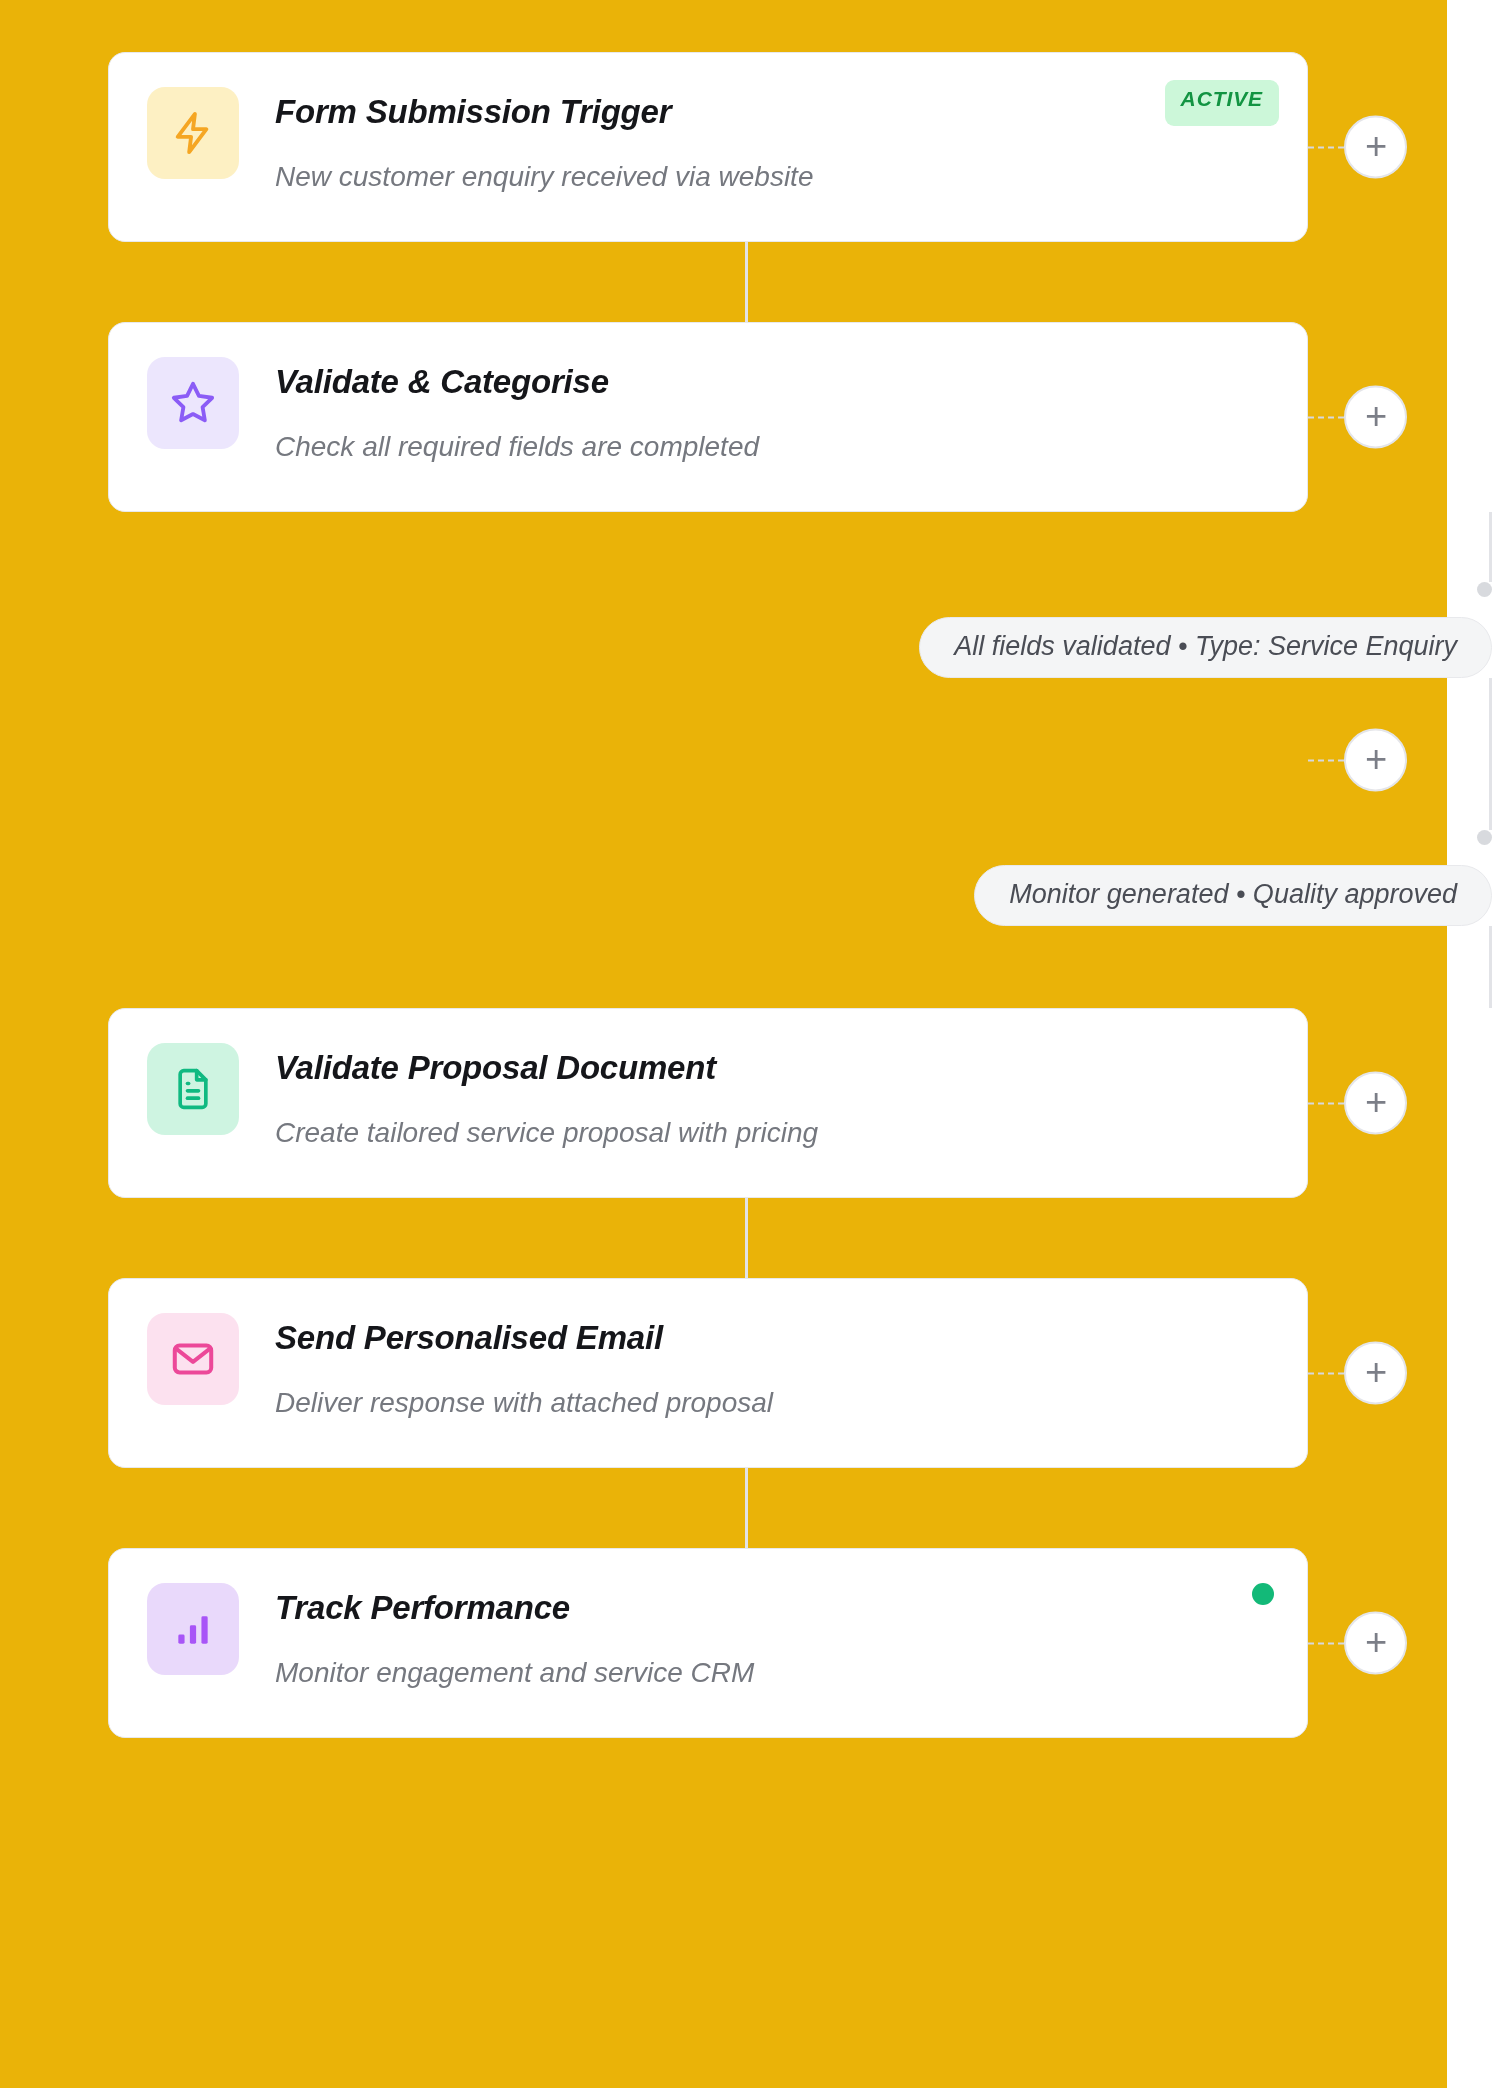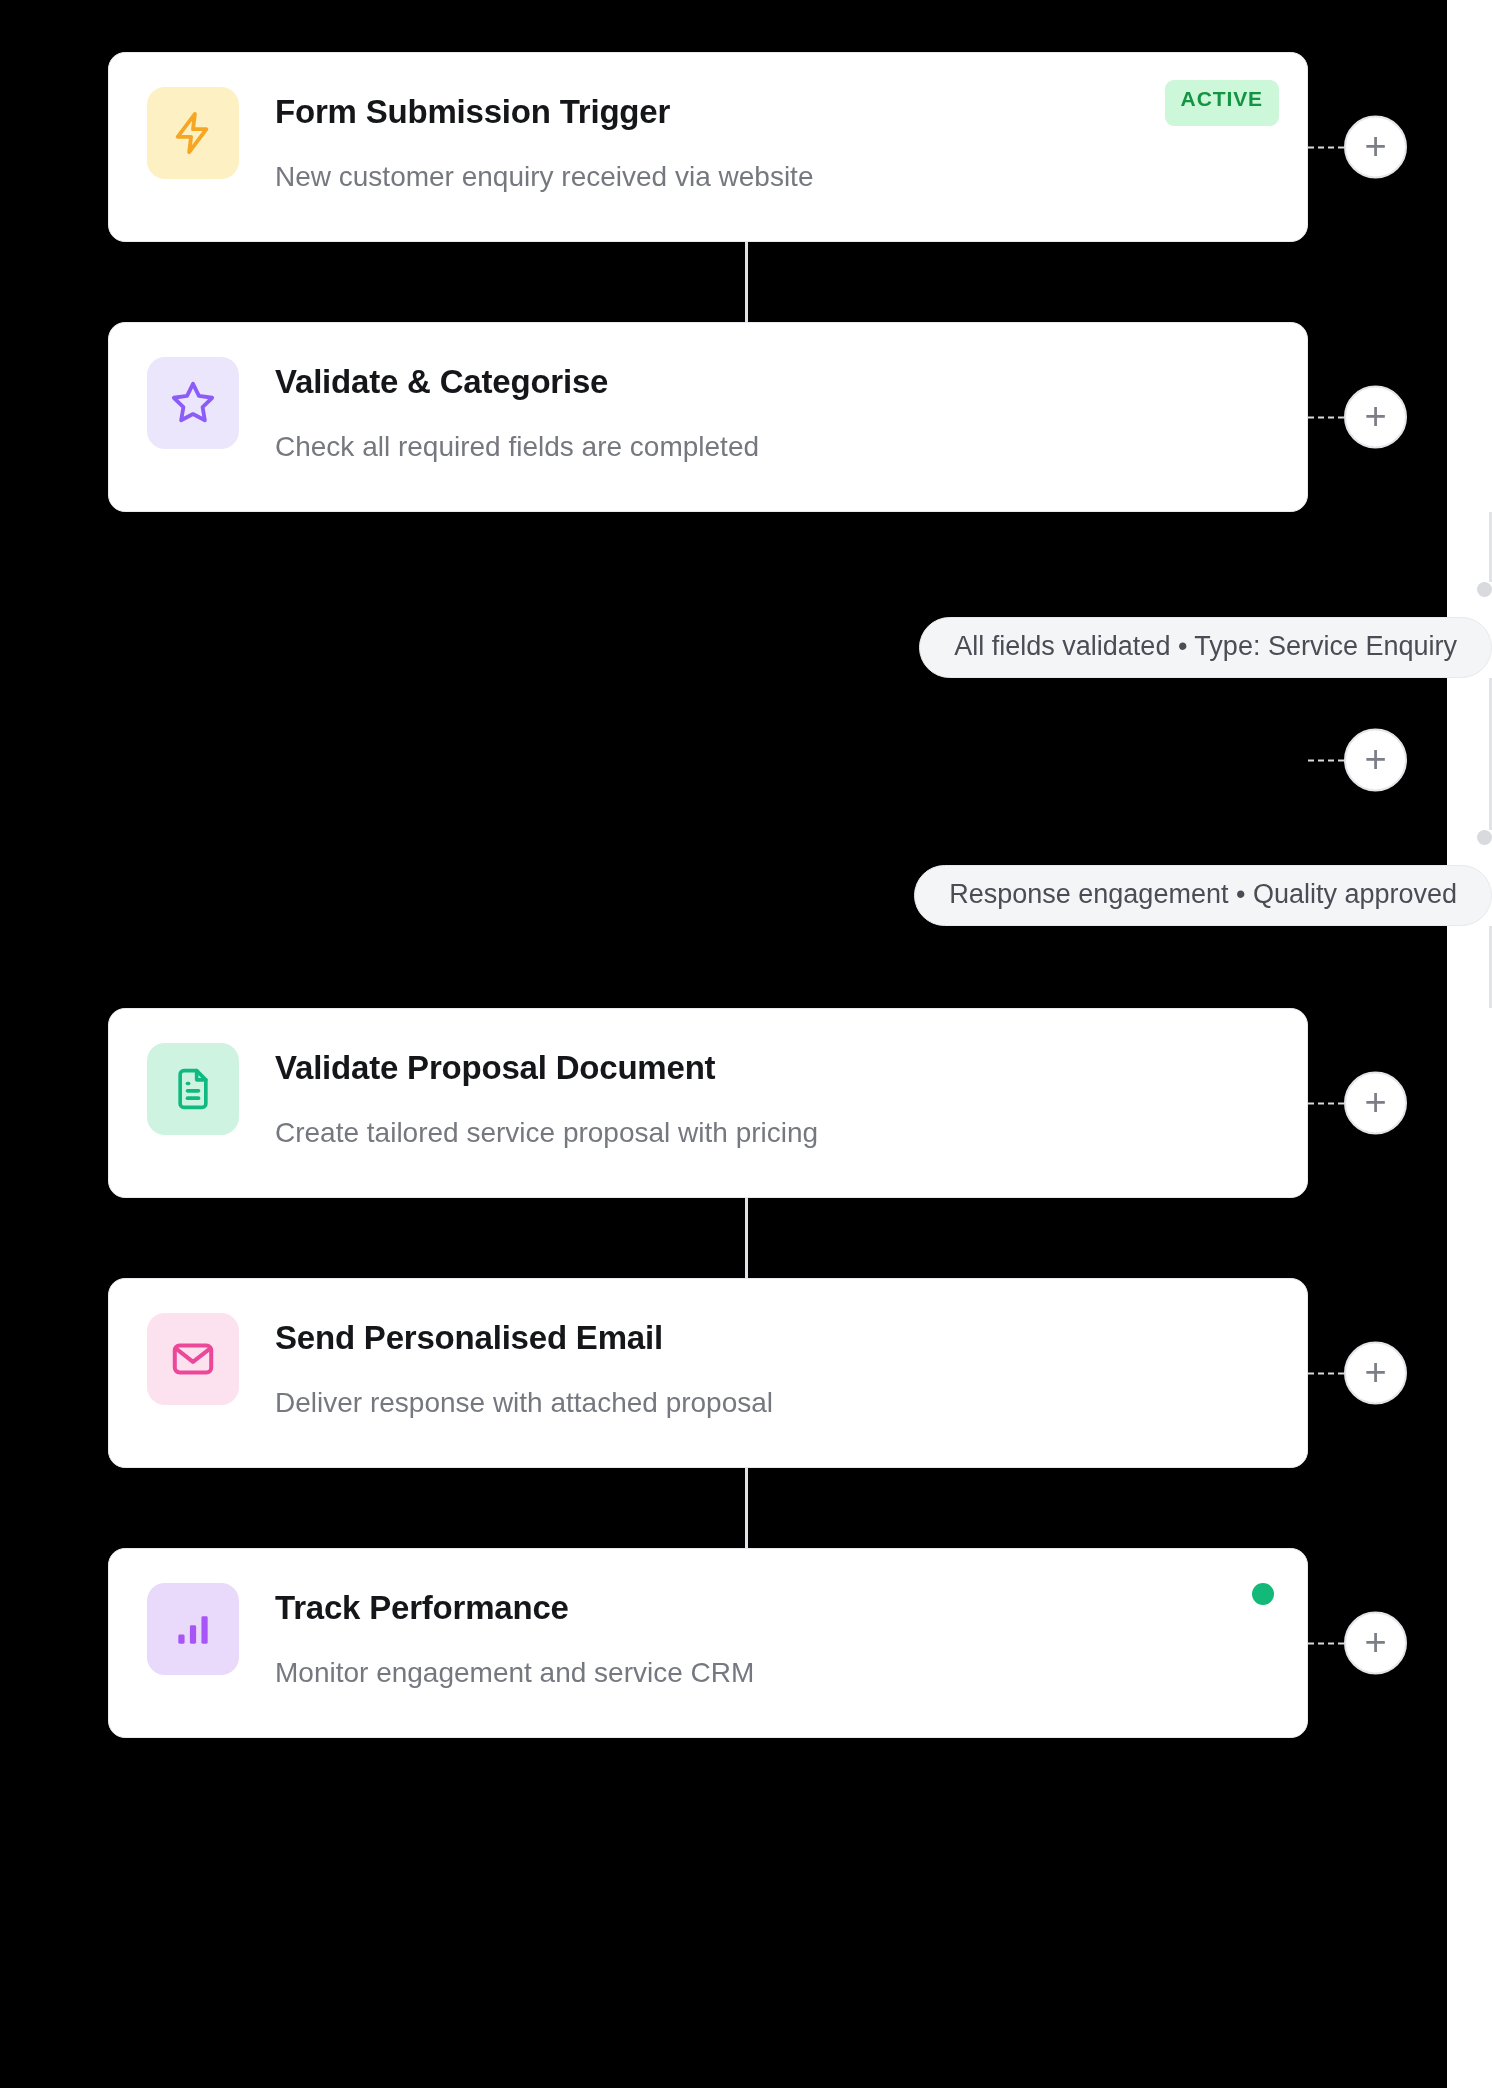--- a/index.html
+++ b/index.html
@@ -9,22 +9,23 @@
     height: 2088px;
     background: #ffffff;
     font-family: "Liberation Sans", sans-serif;
     -webkit-font-smoothing: antialiased;
   }
 
   .workflow-canvas {
     position: relative;
     width: 1447px;
     height: 2088px;
-    background: #000000;
+    background: #eab308;
     padding-top: 52px;
+    font-style: italic;
   }
 
   
   .node-row {
     position: relative;
     display: flex;
     align-items: center;
     width: 1492px;
   }
 
@@ -256,21 +257,21 @@
   <div class="node-row">
     <div class="side-connector">
       <div class="dash-stub"></div>
       <div class="plus-btn">+</div>
     </div>
   </div>
 
   <div class="branch">
     <div class="seg-top"></div>
     <div class="node-dot"></div>
-    <div class="pill">Response engagement • Quality approved</div>
+    <div class="pill">Monitor generated • Quality approved</div>
     <div class="seg-bottom"></div>
   </div>
 
   <div class="node-row">
     <div class="card">
       <div class="card-inner">
         <div class="icon-tile tile-green">
           <svg width="44" height="44" viewBox="0 0 24 24" fill="none" stroke="#10b981" stroke-width="2" stroke-linecap="round" stroke-linejoin="round">
             <path d="M14 2H7a2 2 0 0 0-2 2v16a2 2 0 0 0 2 2h10a2 2 0 0 0 2-2V7z"></path>
             <polyline points="14 2 14 7 19 7"></polyline>

